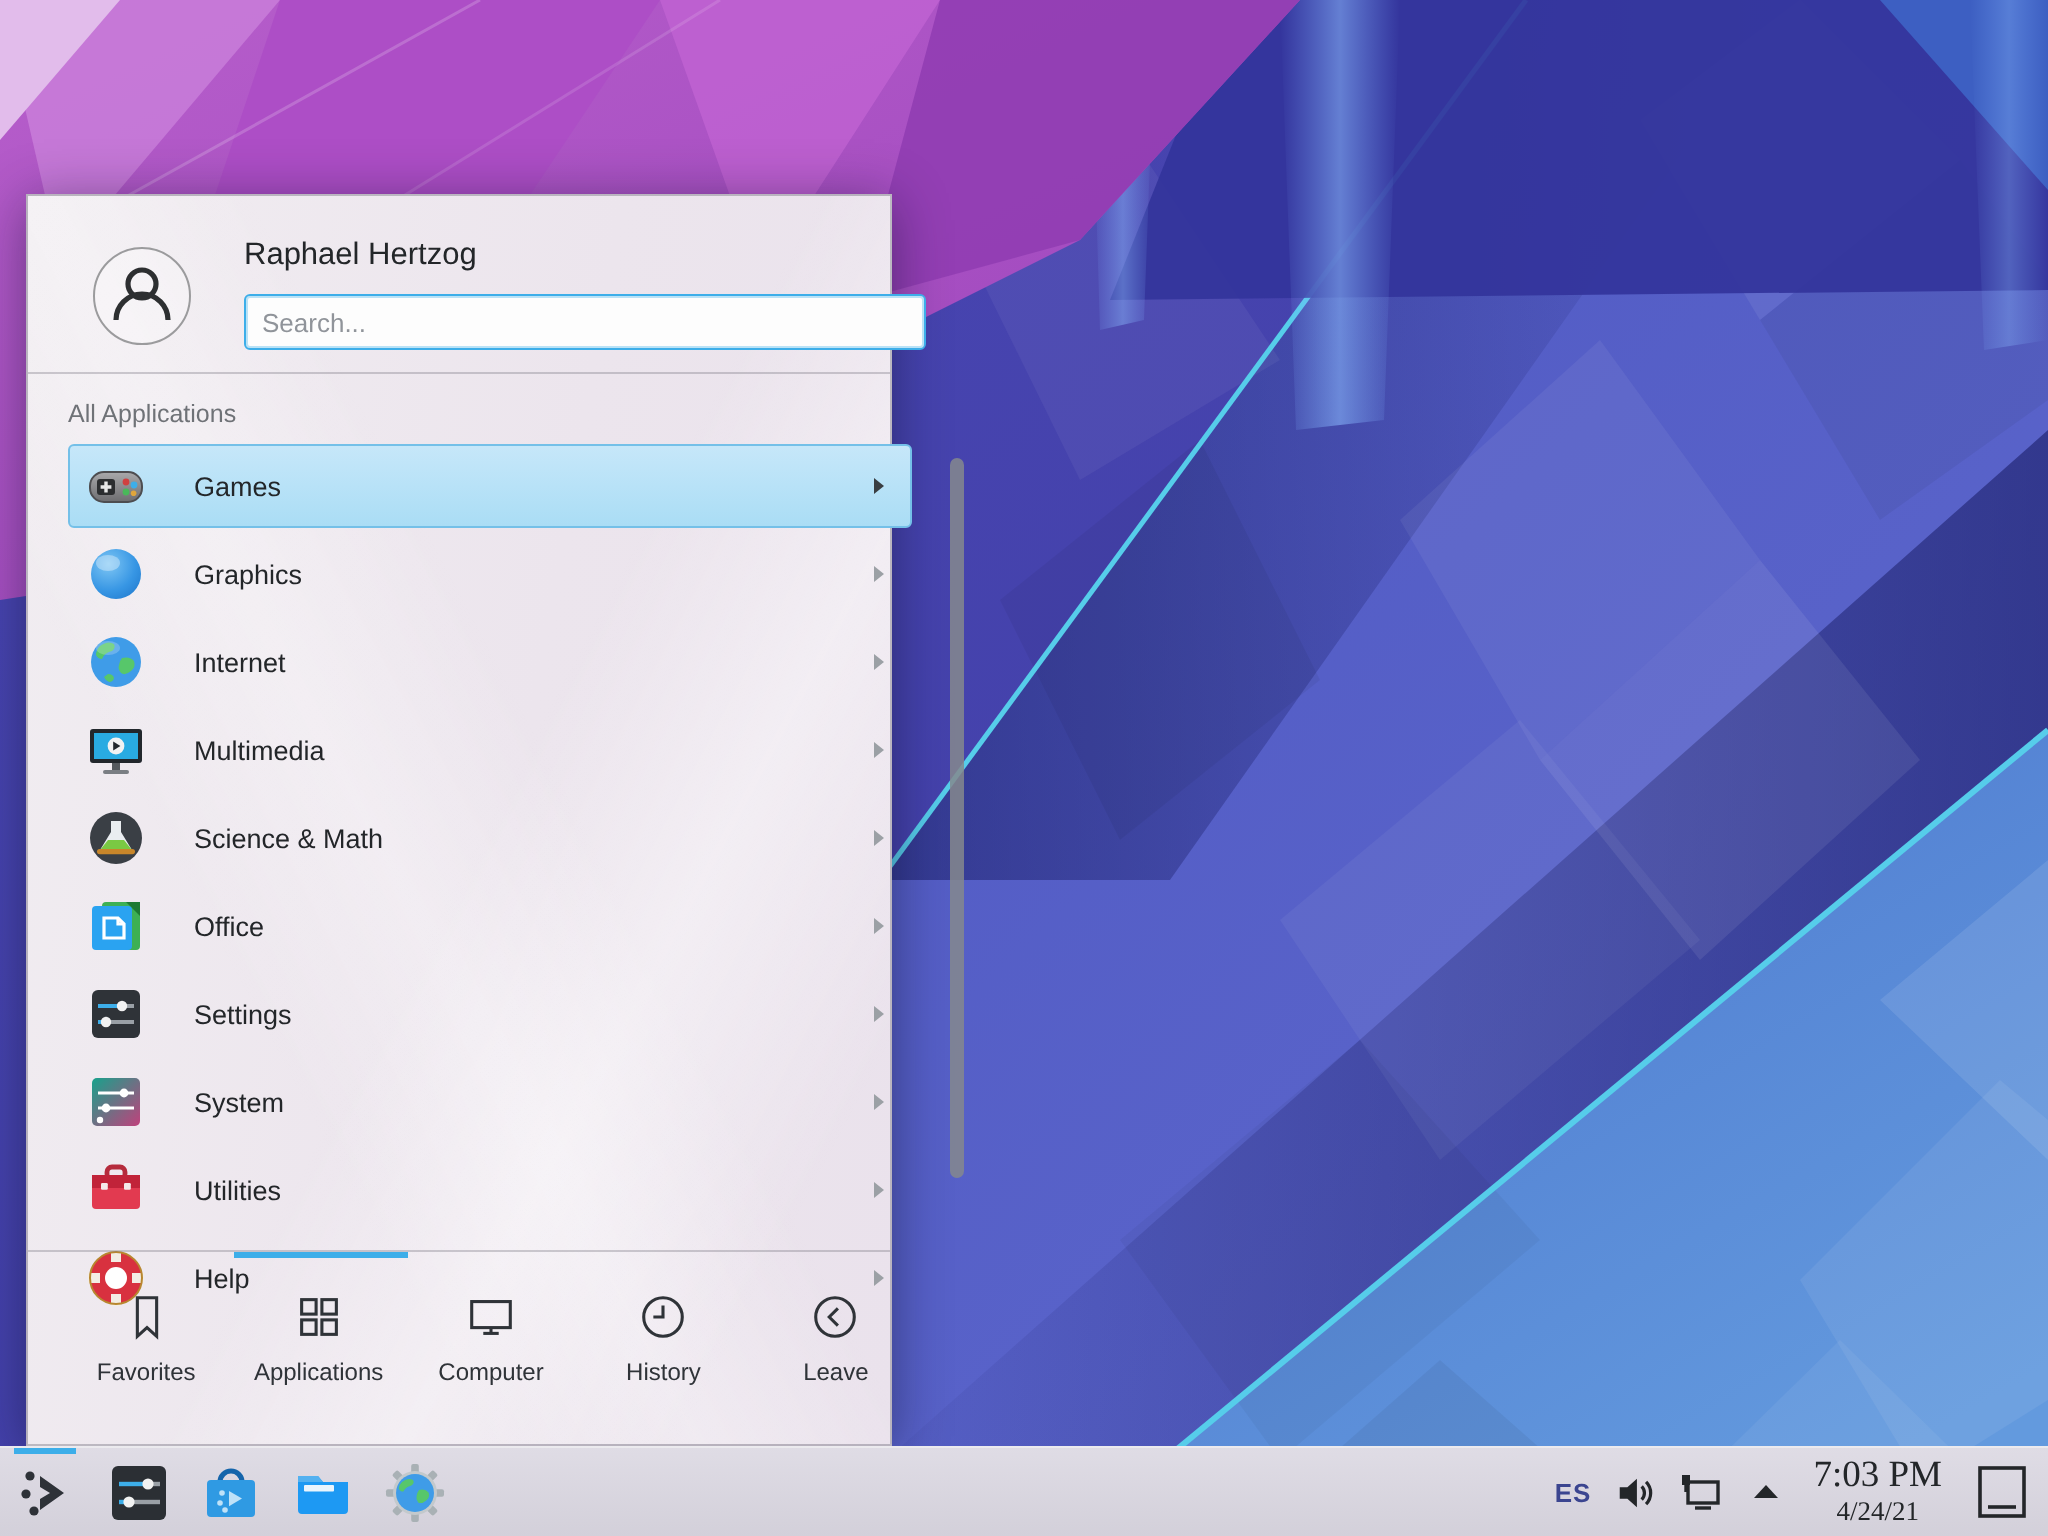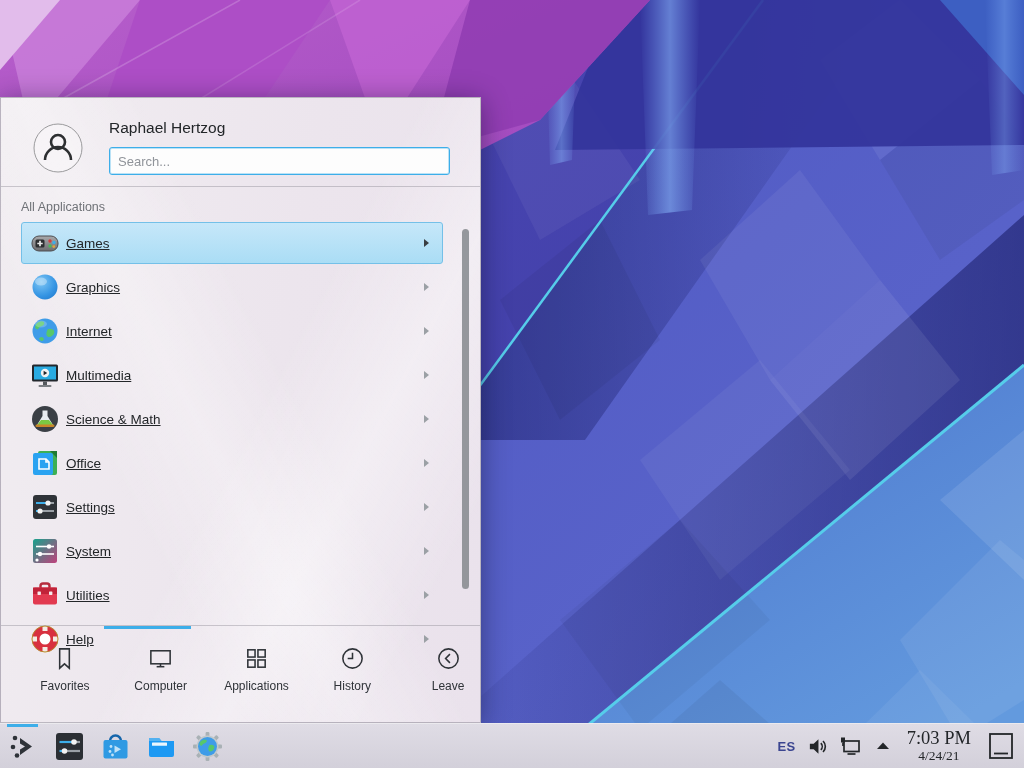--- a/index.html
+++ b/index.html
@@ -5,21 +5,21 @@
   html,body{margin:0;padding:0;}
   body{
     width:1024px;height:768px;overflow:hidden;position:relative;
     font-family:"Liberation Sans",sans-serif;
     -webkit-font-smoothing:antialiased;
   }
   .wallpaper{position:absolute;left:0;top:0;width:1024px;height:768px;display:block;}
 
   
   .kickoff{
-    position:absolute;left:0;top:97px;width:481px;height:626px;
+    position:absolute;left:13px;top:97px;width:433px;height:626px;
     background:
       linear-gradient(118deg, rgba(255,255,255,0) 52%, rgba(255,255,255,0.38) 68%, rgba(255,255,255,0) 86%),
       linear-gradient(62deg, rgba(255,255,255,0) 30%, rgba(255,255,255,0.28) 44%, rgba(255,255,255,0) 58%),
       linear-gradient(100deg,#f1edf1 0%,#ece5ed 55%,#eae2ec 100%);
     box-shadow:0 4px 26px rgba(10,10,40,0.45);
     border:1px solid rgba(120,115,130,0.45);
     box-sizing:border-box;
   }
   .ko-header{position:absolute;left:0;top:0;width:100%;height:88px;border-bottom:1px solid rgba(120,118,130,0.35);}
   .ko-avatar{position:absolute;left:32px;top:25px;width:50px;height:50px;}
@@ -36,21 +36,21 @@
   .menu-item{
     position:relative;height:40px;margin:0 16px 2px 20px;display:flex;align-items:center;
     border:1px solid transparent;border-radius:3px;
   }
   .menu-item.selected{
     background:linear-gradient(#c6e7f9,#aaddf5);
     border-color:#74c0e8;
   }
   .mi-icon{width:32px;height:32px;margin-left:7px;flex:0 0 32px;}
   .mi-icon svg{width:32px;height:32px;display:block;}
-  .mi-label{margin-left:5px;font-size:13.5px;color:#232629;text-decoration:underline;}
+  .mi-label{margin-left:23px;font-size:13.5px;color:#232629;}
   .mi-arrow{
     position:absolute;right:13px;top:50%;margin-top:-4.5px;width:0;height:0;
     border-top:4.5px solid transparent;border-bottom:4.5px solid transparent;border-left:5.5px solid #9ba0a5;
   }
   .menu-item.selected .mi-arrow{border-left-color:#3a3e42;}
   .ko-scrollbar{position:absolute;left:461px;top:131px;width:7px;height:360px;border-radius:3.5px;background:#85888d;opacity:0.85;}
   .ko-tab-divider{position:absolute;left:0;top:527px;width:100%;height:1px;background:rgba(120,118,130,0.35);}
   .ko-tab-indicator{position:absolute;left:103px;top:528px;width:87px;height:3px;background:#3daee9;}
   .ko-tabs{position:absolute;left:0;top:533px;width:100%;height:90px;display:flex;margin-left:16px;}
   .ko-tab{flex:1;display:flex;flex-direction:column;align-items:center;justify-content:flex-start;padding-top:14px;cursor:default;}
@@ -345,37 +345,37 @@
       <span>
         <svg viewBox="0 0 28 28" fill="none" stroke="#2f3338" stroke-width="1.6">
           <path d="M9,4 h10 v20 l-5,-4.5 -5,4.5 z"></path>
         </svg>
       </span>
       <span class="tab-label">Favorites</span>
     </div>
     <div class="ko-tab">
       <span>
         <svg viewBox="0 0 28 28" fill="none" stroke="#2f3338" stroke-width="1.6">
-          <rect x="4" y="6" width="20" height="13.5"></rect>
-          <line x1="14" y1="19.5" x2="14" y2="22.5"></line>
-          <line x1="10" y1="22.5" x2="18" y2="22.5"></line>
-        </svg>
-      </span>
-      <span class="tab-label">Computer</span>
-    </div>
-    <div class="ko-tab">
-      <span>
-        <svg viewBox="0 0 28 28" fill="none" stroke="#2f3338" stroke-width="1.6">
           <rect x="5" y="5" width="7.5" height="7.5"></rect>
             <rect x="15.5" y="5" width="7.5" height="7.5"></rect>
           <rect x="5" y="15.5" width="7.5" height="7.5"></rect>
             <rect x="15.5" y="15.5" width="7.5" height="7.5"></rect>
         </svg>
       </span>
       <span class="tab-label">Applications</span>
+    </div>
+    <div class="ko-tab">
+      <span>
+        <svg viewBox="0 0 28 28" fill="none" stroke="#2f3338" stroke-width="1.6">
+          <rect x="4" y="6" width="20" height="13.5"></rect>
+          <line x1="14" y1="19.5" x2="14" y2="22.5"></line>
+          <line x1="10" y1="22.5" x2="18" y2="22.5"></line>
+        </svg>
+      </span>
+      <span class="tab-label">Computer</span>
     </div>
     <div class="ko-tab">
       <span>
         <svg viewBox="0 0 28 28" fill="none" stroke="#2f3338" stroke-width="1.6">
           <circle cx="14" cy="14" r="10"></circle>
           <path d="M14,8 v6 h-5"></path>
         </svg>
       </span>
       <span class="tab-label">History</span>
     </div>

